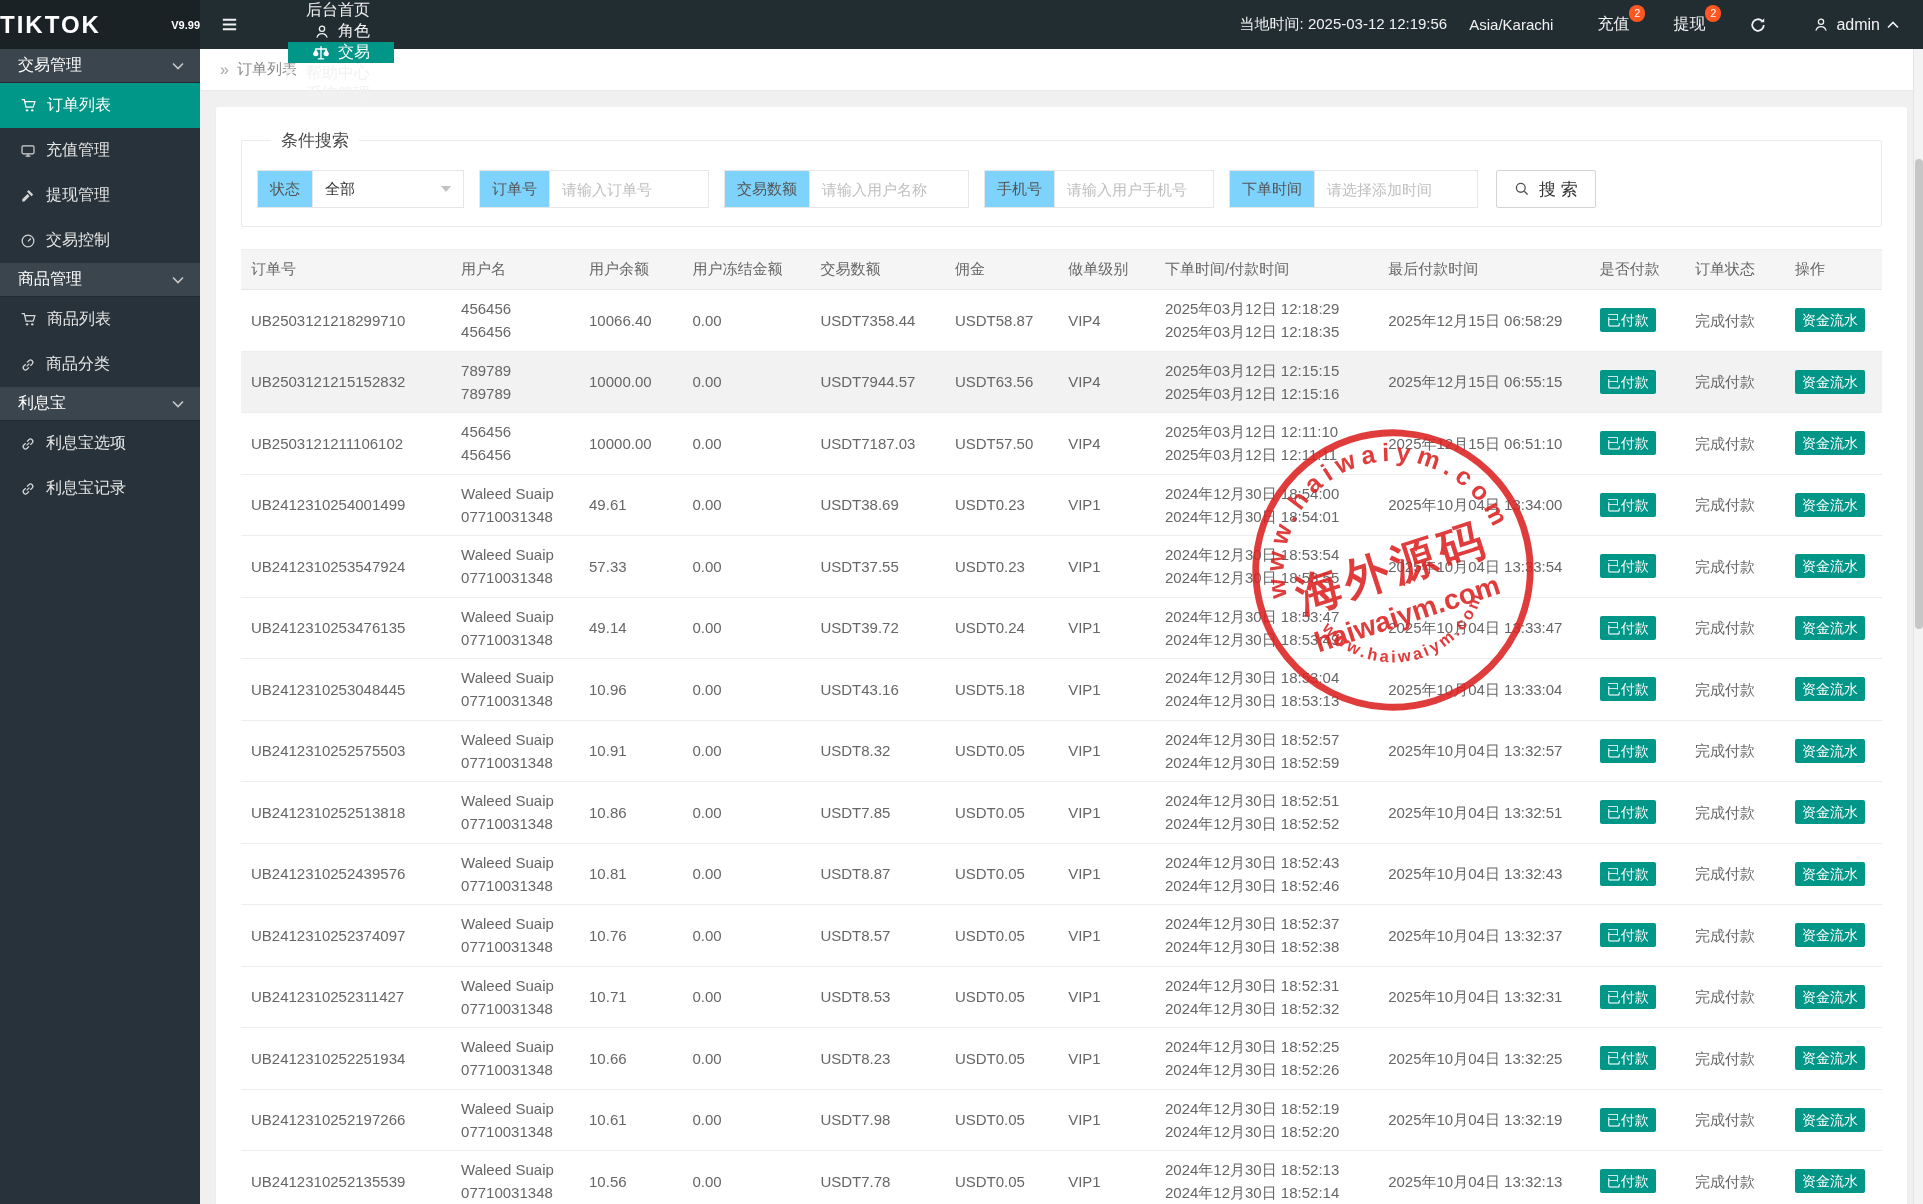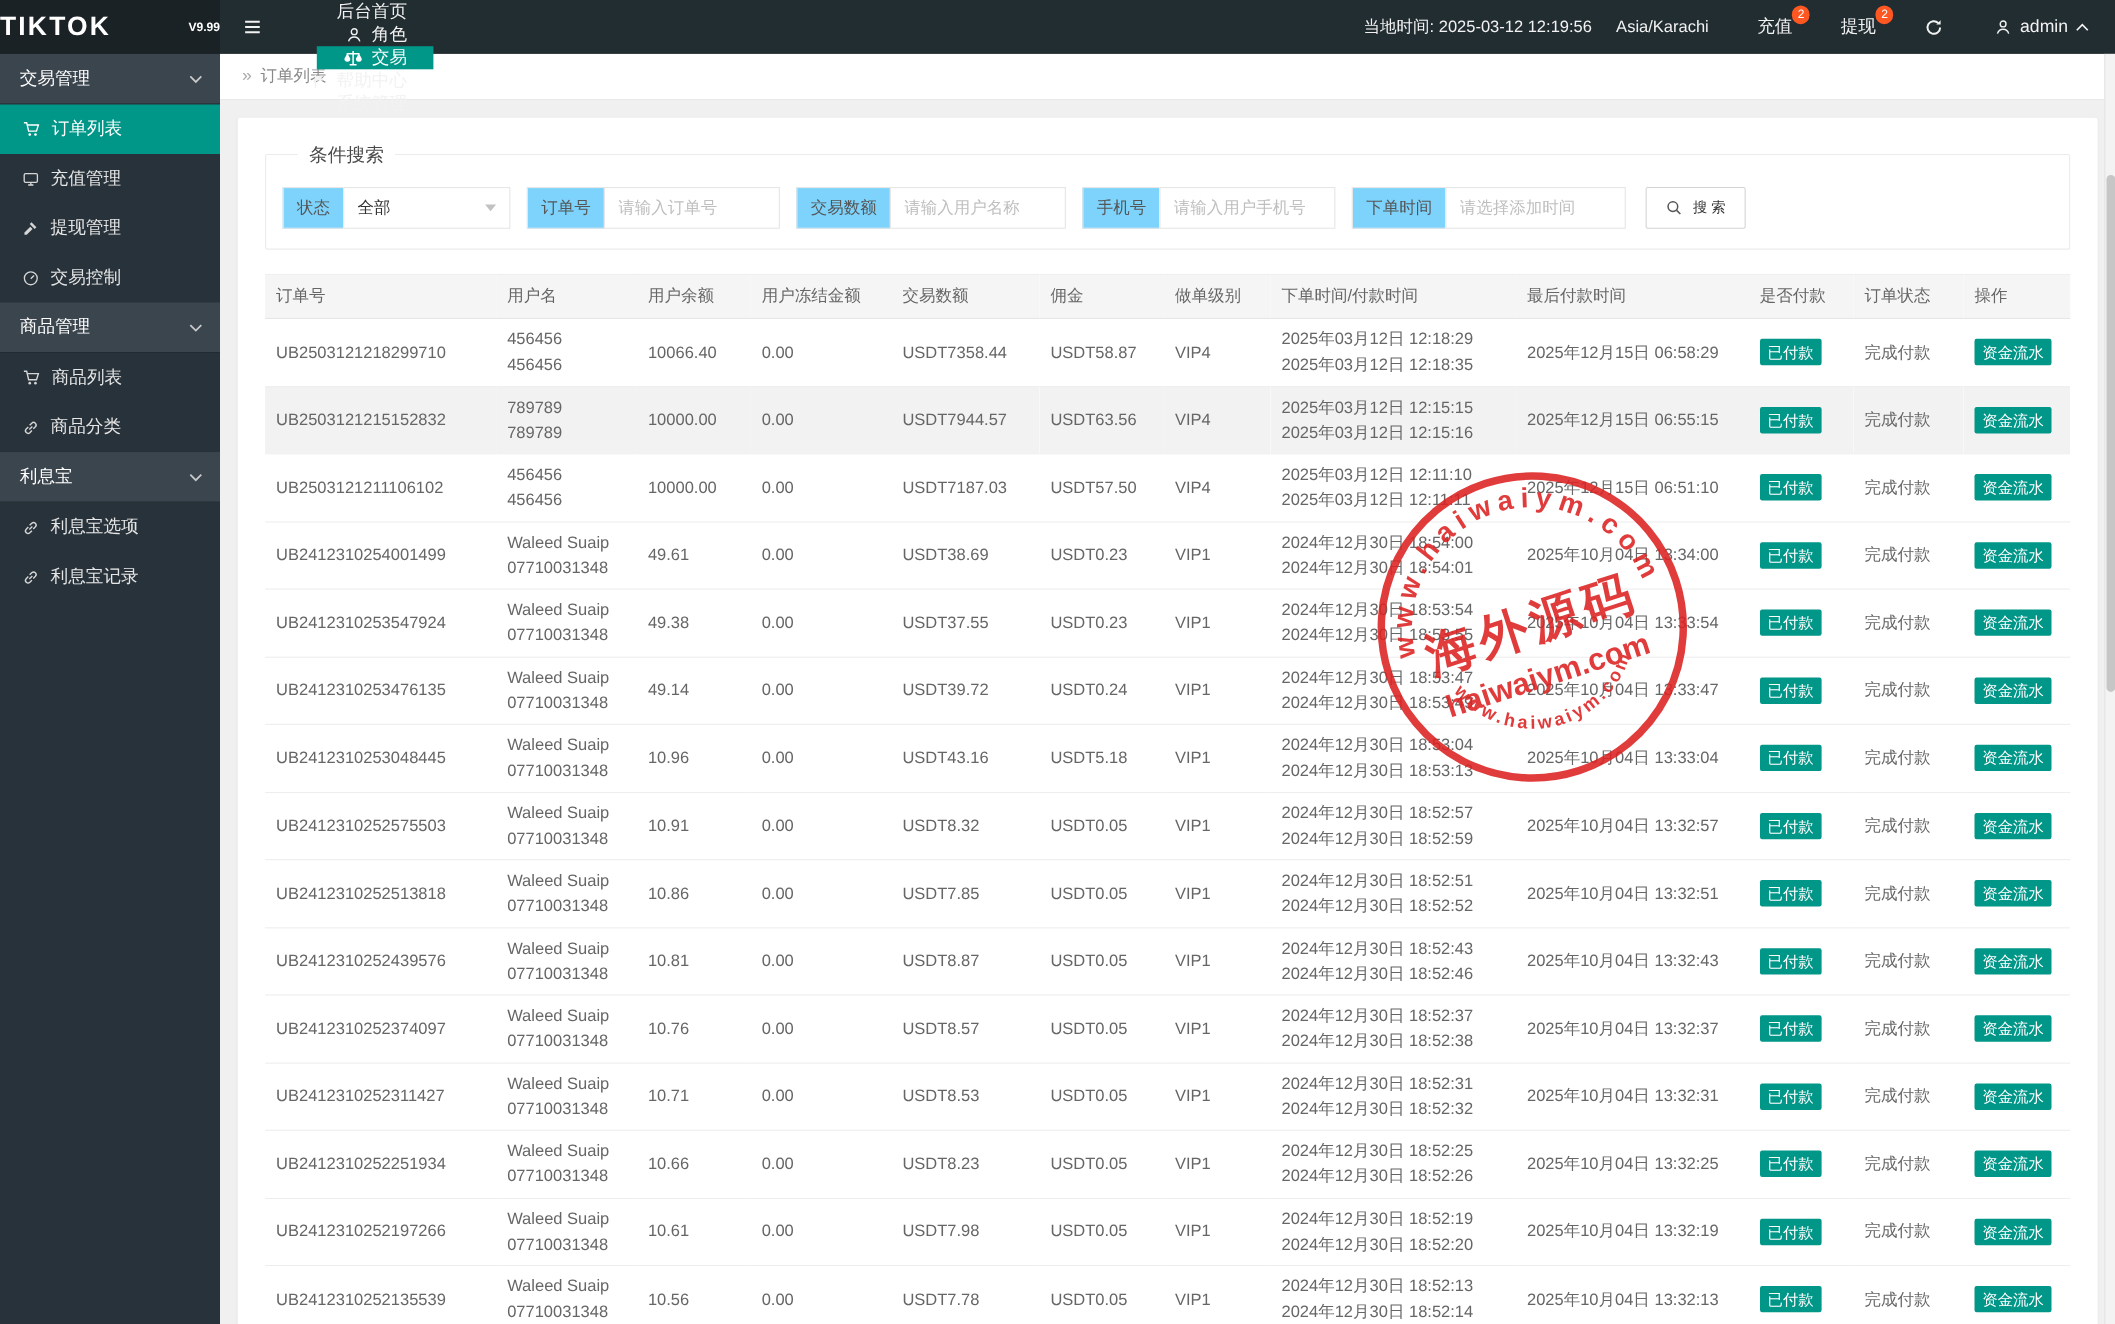--- a/index.html
+++ b/index.html
@@ -39,21 +39,21 @@
     font-size: 11px; line-height: 1; padding: 3px 5px; border-radius: 9px; min-width: 16px; text-align: center;
   }
   .nav-admin { display: flex; align-items: center; gap: 7px; padding: 0 24px; font-size: 16px; cursor: pointer; }
 
   
   .sidebar {
     position: absolute; top: 49px; left: 0; bottom: 0; width: 200px;
     background: #28323a; z-index: 20;
   }
   .side-group {
-    height: 46px; display: flex; align-items: center; justify-content: space-between;
+    height: 34px; display: flex; align-items: center; justify-content: space-between;
     padding: 0 16px 0 18px; background: #3b454e; color: #fff; font-size: 16px;
     border-bottom: 1px solid #222b31; cursor: pointer;
   }
   .side-item {
     height: 45px; display: flex; align-items: center; gap: 10px;
     padding: 0 18px 0 20px; color: #e6e6e6; font-size: 16px; cursor: pointer;
   }
   .side-item.active { background: #009688; color: #fff; }
   .side-item .icon { color: #d6d6d6; }
   .side-item.active .icon { color: #fff; }
@@ -86,21 +86,21 @@
   }
   .caret-down {
     width: 0; height: 0; border-left: 5px solid transparent; border-right: 5px solid transparent;
     border-top: 6px solid #c2c2c2;
   }
   .ig-input { width: 160px; border: 1px solid #e6e6e6; padding: 0 12px; font-size: 15px; color: #333; outline: none; }
   .ig-input.wide { width: 164px; }
   .ig-input::placeholder { color: #bfbfbf; }
   .search-btn {
     height: 38px; display: flex; align-items: center; gap: 9px; padding: 0 17px;
-    background: #fff; border: 1px solid #d4d4d4; border-radius: 2px; font-size: 13px; color: #333;
+    background: #fff; border: 1px solid #d4d4d4; border-radius: 2px; font-size: 17px; color: #333;
     cursor: pointer; margin-left: 3px;
   }
   .search-btn .icon { color: #555; }
 
   
   table.orders { width: 100%; border-collapse: collapse; table-layout: fixed; margin-top: 22px; }
   table.orders th {
     background: #f5f5f5; font-weight: normal; text-align: left; font-size: 15px; color: #666;
     padding: 10px 10px; border-bottom: 1px solid #e6e6e6; border-top: 1px solid #efefef; white-space: nowrap;
   }
@@ -478,21 +478,21 @@
             <td><span class="tag">已付款</span></td>
             <td>完成付款</td>
             <td><span class="btn-flow">资金流水</span></td>
           </tr>
           <tr>
             <td>UB2412310253547924</td>
             <td>
               <div>Waleed Suaip</div>
               <div>07710031348</div>
             </td>
-            <td>49.38</td>
+            <td>57.33</td>
             <td>0.00</td>
             <td>USDT37.55</td>
             <td>USDT0.23</td>
             <td>VIP1</td>
             <td>
               <div>2024年12月30日 18:53:54</div>
               <div>2024年12月30日 18:53:55</div>
             </td>
             <td>2025年10月04日 13:33:54</td>
             <td><span class="tag">已付款</span></td>

